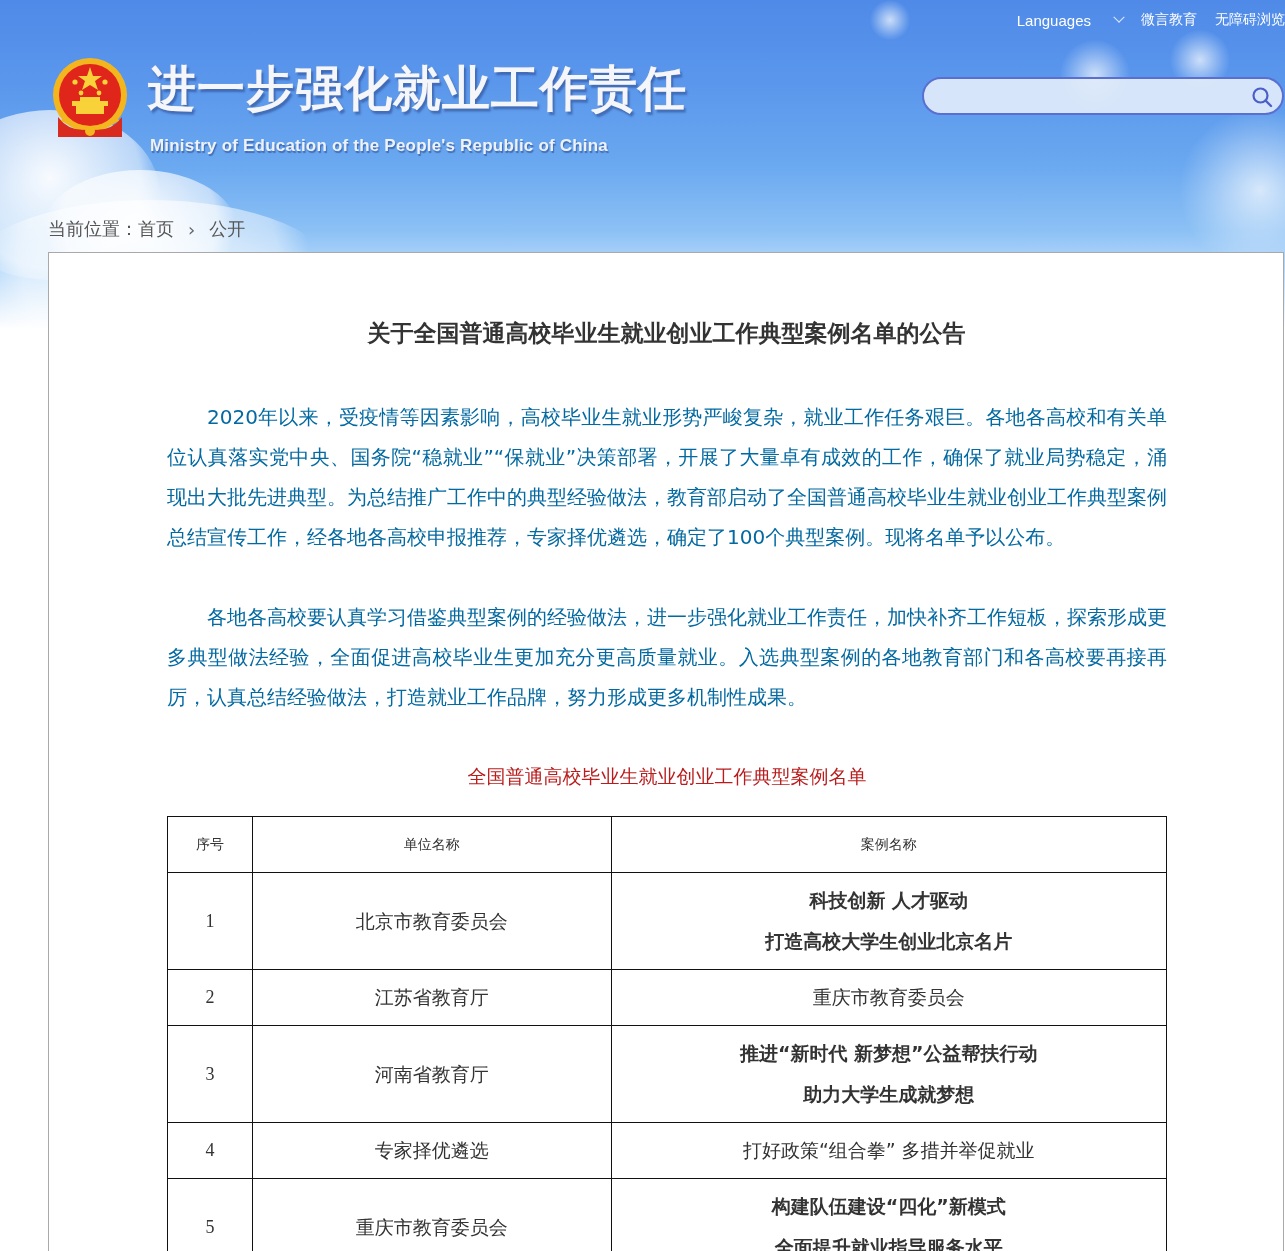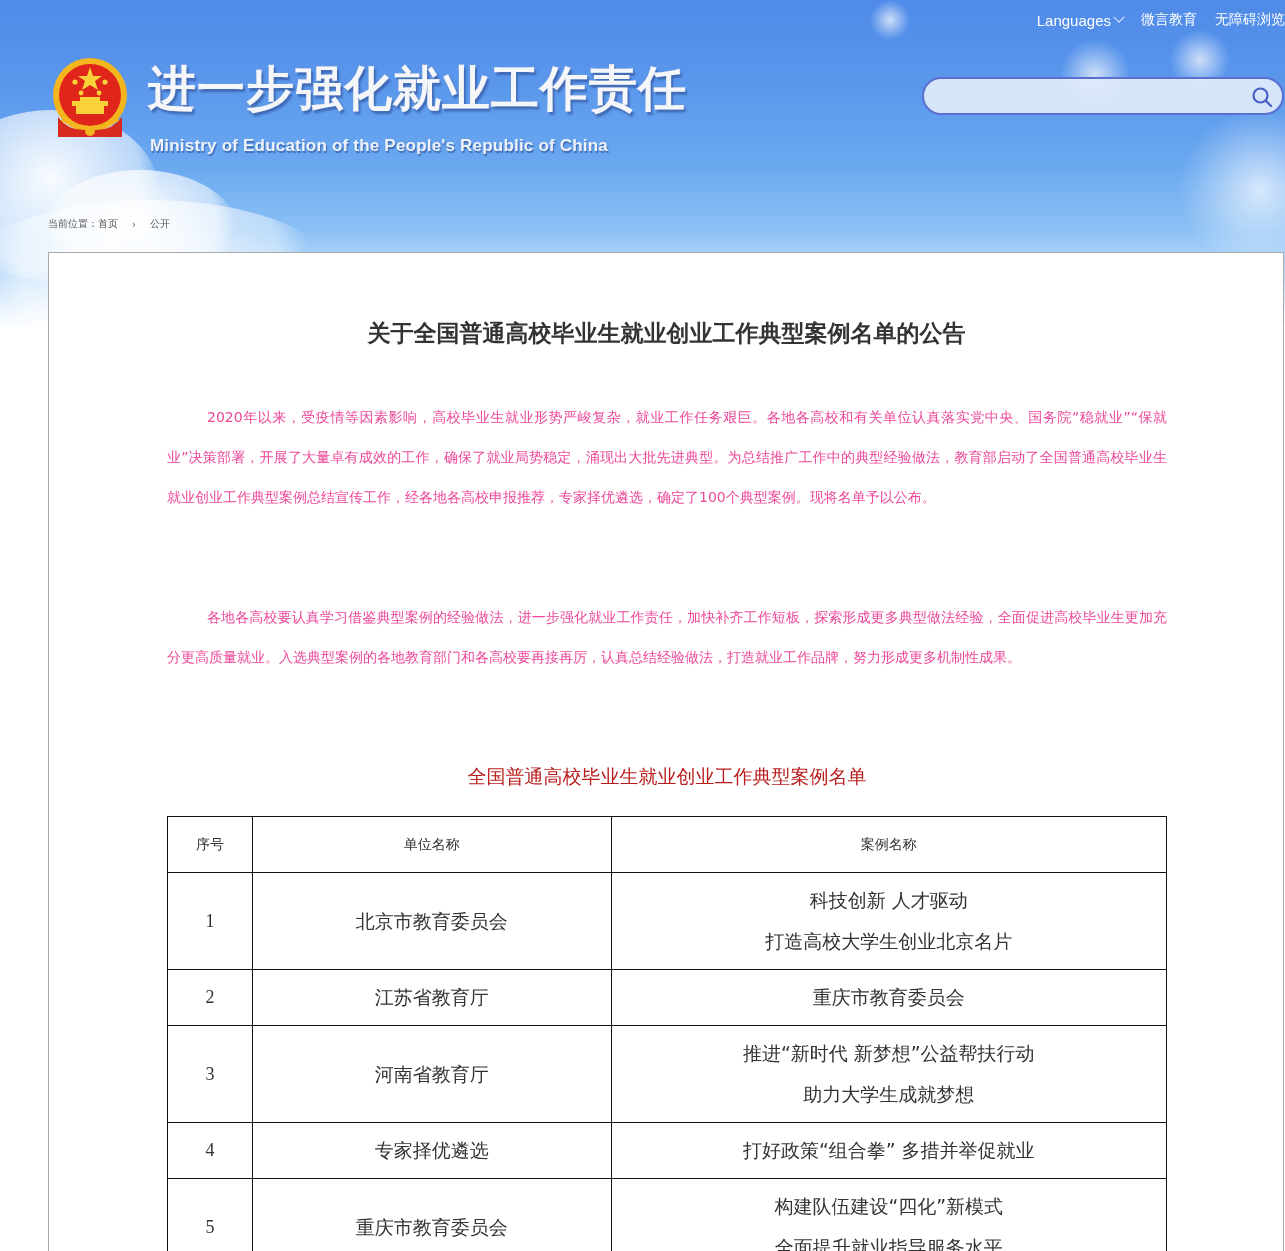--- a/index.html
+++ b/index.html
@@ -20,59 +20,59 @@
       color: #f4f6fa; text-shadow: 2px 3px 2px rgba(40,70,140,0.55), 0 0 1px #9aa9c8;
       font-family: "DejaVu Sans", sans-serif; line-height: 60px;
     }
     .site-title-en {
       position: absolute; left: 150px; top: 136px; font-size: 17px; font-weight: bold; color: #eef2f8;
       text-shadow: 1px 2px 1px rgba(40,70,140,0.6); font-family: "Liberation Sans", sans-serif; letter-spacing: 0.2px;
     }
 
     .top-links { position: absolute; right: 0; top: 11px; display: flex; gap: 18px; font-size: 14px; color: #ffffff; }
     .top-links span { white-space: nowrap; }
-    .lang { display: flex; align-items: center; gap: 0; font-family: "Liberation Sans", sans-serif; font-size: 15px; }
+    .lang { display: flex; align-items: center; gap: 20px; font-family: "Liberation Sans", sans-serif; font-size: 15px; }
     .chev { width: 8px; height: 8px; border-right: 1px solid #dfe9fb; border-bottom: 1px solid #dfe9fb; transform: rotate(45deg) translate(-2px,-2px); display: inline-block; margin-left: 4px; }
 
     .search-box {
       position: absolute; left: 922px; top: 77px; width: 362px; height: 38px; border-radius: 19px;
       border: 2px solid #5a6fd0; background: rgba(225,235,250,0.92);
     }
     .search-input { position: absolute; left: 14px; top: 6px; width: 300px; height: 24px; border: none; background: transparent; outline: none; font-size: 14px; color: #333; }
     .search-icon { position: absolute; right: 8px; top: 6px; width: 24px; height: 24px; cursor: pointer; }
 
-    .breadcrumb { position: absolute; left: 48px; top: 217px; font-size: 10px; color: #555; display: flex; align-items: center; }
+    .breadcrumb { position: absolute; left: 48px; top: 217px; font-size: 18px; color: #555; display: flex; align-items: center; }
     .breadcrumb .sep { margin: 0 14px; color: #666; }
 
     .content-box {
       position: absolute; left: 48px; top: 252px; width: 1236px; height: 1010px;
       background: #ffffff; border: 1px solid #a9a9a9;
     }
     .article-title {
       position: absolute; left: 0; top: 318px; width: 1333px; text-align: center; font-size: 23px; font-weight: bold; color: #333;
     }
     .para {
-      position: absolute; left: 167px; width: 1000px; font-size: 14px; line-height: 40px; color: #ec4899; text-indent: 40px;
+      position: absolute; left: 167px; width: 1000px; font-size: 20px; line-height: 40px; color: #0369a1; text-indent: 40px;
       text-align: justify;
     }
     .p1 { top: 397px; }
     .p2 { top: 597px; }
     .list-title { position: absolute; left: 167px; top: 764px; width: 1000px; text-align: center; font-size: 19px; font-weight: normal; color: #b91c1c; }
 
     table.case-table {
       position: absolute; left: 167px; top: 816px; width: 1000px; border-collapse: collapse; color: #333;
     }
     .case-table th, .case-table td { border: 1.5px solid #111; text-align: center; vertical-align: middle; font-weight: normal; }
     .case-table th { height: 56px; font-size: 14px; }
     .case-table td { font-size: 19px; line-height: 41px; }
     .case-table td.num { font-family: "Liberation Serif", serif; font-size: 18px; }
     .col-num { width: 85px; } .col-unit { width: 359px; } .col-case { width: 556px; }
     .row-single td { height: 56px; }
     .row-double td { height: 97px; }
-    .row-double td.case { padding: 7px 12px; }
+    .row-double td.case { padding: 7px 12px; font-weight: bold; }
   </style>
 </head>
 <body>
 
 <div class="header-bg">
   <div class="cloud" style="left:-60px; top:110px; width:220px; height:170px;"></div>
   <div class="cloud" style="left:40px; top:170px; width:200px; height:130px;"></div>
   <div class="cloud" style="left:-40px; top:200px; width:380px; height:160px; opacity:0.8;"></div>
   <div class="dandelion" style="left:1180px; top:110px; width:160px; height:160px;"></div>
   <div class="dandelion" style="left:1060px; top:40px; width:70px; height:70px;"></div>

